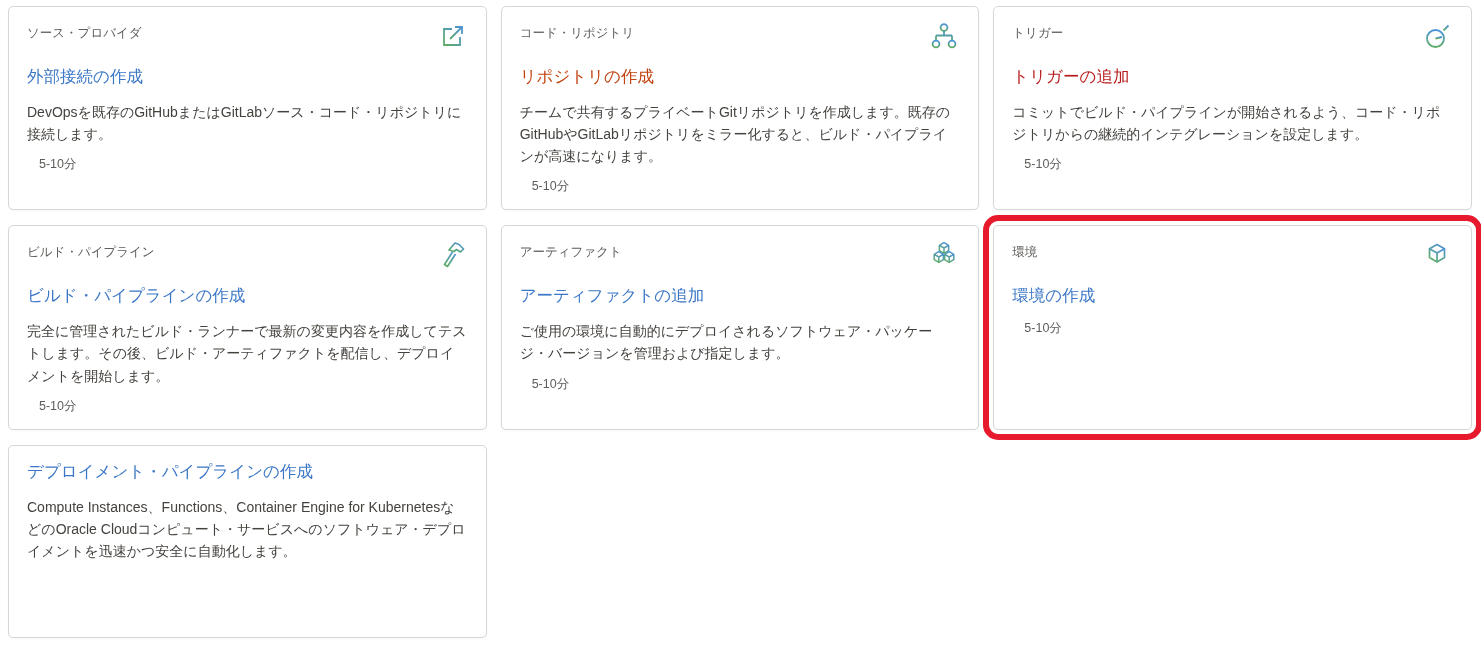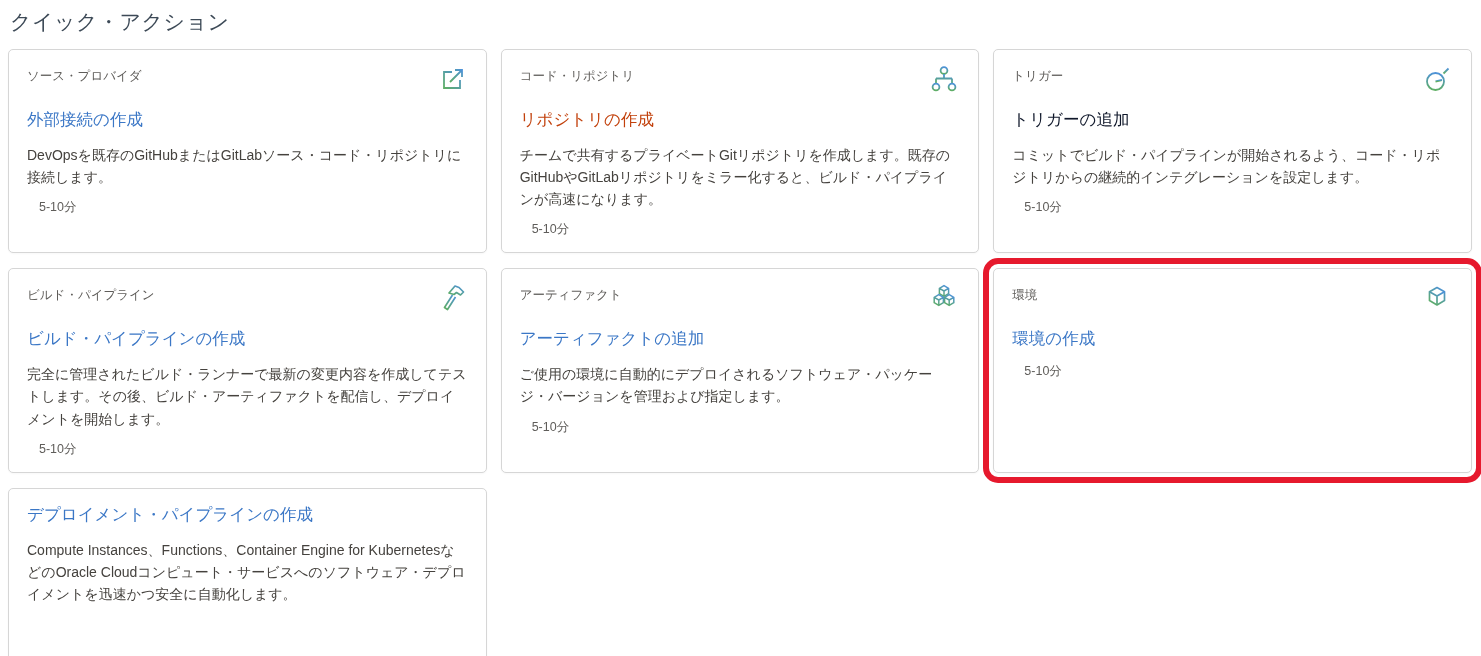--- a/index.html
+++ b/index.html
@@ -76,21 +76,20 @@
     color: #5f5d5a;
     margin-left: 12px;
   }
 
   .cell-empty { border: none; background: transparent; }
 </style>
 </head>
 <body>
 
 <div class="page">
-  <h2 class="page-title">クイック・アクション</h2>
 
   <div class="card-grid">
 
     <div class="card">
       <div class="card-top">
         <span class="card-category">ソース・プロバイダ</span>
         <span class="card-icon">
           <svg viewBox="0 0 32 32" fill="none">
             <defs>
                 <linearGradient id="g1" x1="1" y1="0" x2="0" y2="1">
@@ -142,21 +141,21 @@
                   <stop offset="1" stop-color="#5fae64"></stop>
             </linearGradient>
               </defs>
             <path d="M9 5 H20" stroke="url(#g3)" stroke-width="1.8"></path>
             <circle cx="14.5" cy="18.5" r="8.5" stroke="url(#g3)" stroke-width="1.8"></circle>
             <path d="M22.5 10.5 L27.5 5.5" stroke="url(#g3)" stroke-width="1.8"></path>
             <path d="M14.5 18.5 L21 17" stroke="url(#g3)" stroke-width="1.8"></path>
           </svg>
         </span>
       </div>
-      <a class="card-action" href="#" style="color: #0f172a;">トリガーの追加</a>
+      <a class="card-action" href="#" style="color: #b91c1c;">トリガーの追加</a>
       <p class="card-desc">コミットでビルド・パイプラインが開始されるよう、コード・リポジトリからの継続的インテグレーションを設定します。</p>
       <div class="card-time">5-10分</div>
     </div>
 
     <div class="card">
       <div class="card-top">
         <span class="card-category">ビルド・パイプライン</span>
         <span class="card-icon">
           <svg viewBox="0 0 32 32" fill="none">
             <defs>

